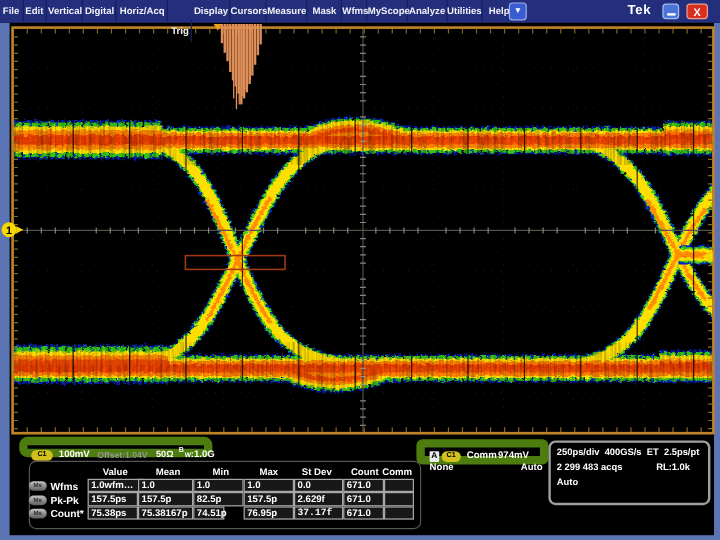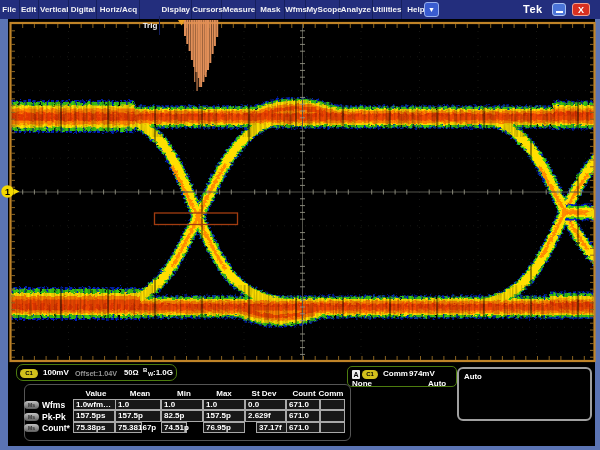--- a/index.html
+++ b/index.html
@@ -25,21 +25,21 @@
   height:2px; background:#fff; }
 #closebtn { position:absolute; left:572px; top:3px; width:18px; height:13px;
   background:#d83020; border:1px solid #f0a090; border-radius:3px;
   color:#fff; font-size:9px; font-weight:bold; text-align:center;
   line-height:12px; }
 
 
 .bluestrip { position:absolute; background:#5b74b4; }
 
 
-.panel { position:absolute; background:#000; border:1px solid #4d7c0f;
+.panel { position:absolute; background:#000; border:7px solid #4d7c0f;
   border-radius:7px; color:#fff; font-weight:bold; }
 .abs { position:absolute; white-space:nowrap; }
 #chpanel { left:16px; top:364px; width:161px; height:17px; font-size:8px; }
 .pill { position:absolute; background:#d2c01c; color:#000; border-radius:5px;
   font-size:6px; font-weight:bold; text-align:center; }
 #trigpanel { left:347px; top:366px; width:110px; height:21px; font-size:8px;
   border-radius:5px; }
 #abox { position:absolute; left:4px; top:3px; width:8px; height:9px;
   background:#ececec; color:#000; font-size:7px; font-weight:bold;
   text-align:center; line-height:9px; border-radius:1px; }
@@ -276,20 +276,22 @@
   <div id="trigpanel" class="panel">
     <span id="abox">A</span>
     <span class="pill" style="left:14px;top:3px;width:16px;height:9px;line-height:9px;">C1</span>
     <span class="abs" style="left:35px;top:2px;">Comm</span>
     <span class="abs" style="left:61px;top:2px;">974mV</span>
     <span class="abs" style="left:4px;top:12px;text-align:center;">None</span>
     <span class="abs" style="left:80px;top:12px;">Auto</span>
   </div>
 
   <div id="acqpanel" class="panel">
+    <div>250ps/div&nbsp; 400GS/s&nbsp; ET&nbsp; 2.5ps/pt</div>
+    <div>2 299 483 acqs <span style="margin-left:26px;">RL:1.0k</span></div>
     <div>Auto</div>
   </div>
 
   <div id="meastable">
     <span class="hdr" style="left:71px;">Value</span>
     <span class="hdr" style="left:115px;">Mean</span>
     <span class="hdr" style="left:159px;">Min</span>
     <span class="hdr" style="left:199px;">Max</span>
     <span class="hdr" style="left:239px;">St Dev</span>
     <span class="hdr" style="left:279px;">Count</span>
@@ -312,21 +314,21 @@
 
     <div class="cell" style="left:48px;top:25.4px;width:42px;">157.5ps</div>
     <div class="cell" style="left:90px;top:25.4px;width:46px;">157.5p</div>
     <div class="cell" style="left:136px;top:25.4px;width:42px;">82.5p</div>
     <div class="cell" style="left:178px;top:25.4px;width:42px;">157.5p</div>
     <div class="cell" style="left:220px;top:25.4px;width:41px;">2.629f</div>
     <div class="cell" style="left:261px;top:25.4px;width:34px;">671.0</div>
     <div class="cell" style="left:295px;top:25.4px;width:25px;"></div>
 
     <div class="cell" style="left:48px;top:36.8px;width:42px;">75.38ps</div>
-    <div class="cell" style="left:90px;top:36.8px;width:27px;">75.38167p</div>
+    <div class="cell" style="left:90px;top:36.8px;width:46px;">75.38167p</div>
     <div class="cell" style="left:136px;top:36.8px;width:26px;">74.51p</div>
     <div class="cell" style="left:178px;top:36.8px;width:42px;">76.95p</div>
-    <div class="cell" style="left:231px;top:36.8px;width:41px;">37.17f</div>
+    <div class="cell" style="left:220px;top:36.8px;width:41px;font-family:Liberation Mono, monospace;">37.17f</div>
     <div class="cell" style="left:261px;top:36.8px;width:34px;">671.0</div>
     <div class="cell" style="left:295px;top:36.8px;width:25px;"></div>
   </div>
 
 </div>
 
 </body></html>

